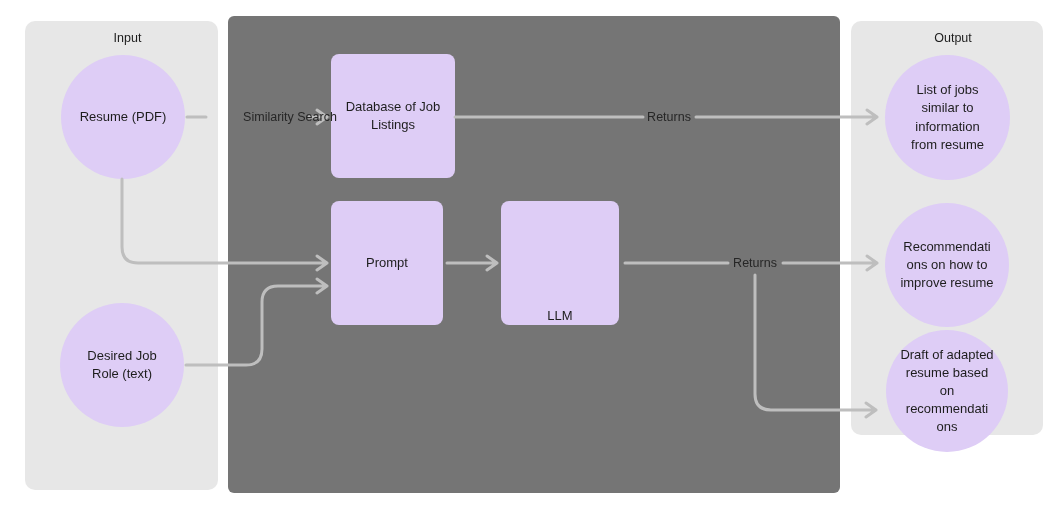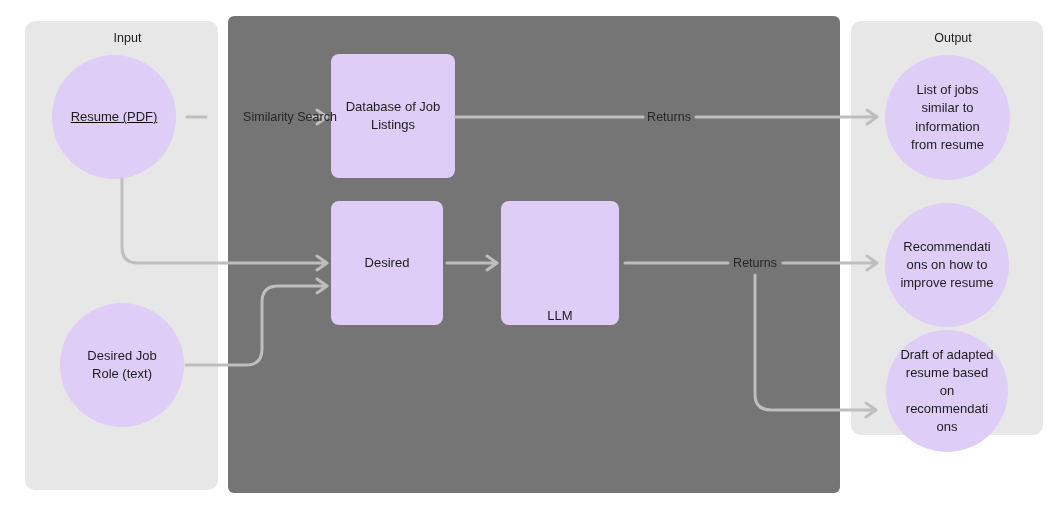--- a/index.html
+++ b/index.html
@@ -87,36 +87,36 @@
   <div class="panel panel-light" style="left:25px; top:21px; width:193px; height:469px;">
     <div class="panel-title">Input</div>
   </div>
 
   <div class="panel panel-dark" style="left:228px; top:16px; width:612px; height:477px;"></div>
 
   <div class="panel panel-light" style="left:851px; top:21px; width:192px; height:414px;padding-left:8px;">
     <div class="panel-title">Output</div>
   </div>
 
-  <div class="node circle" style="left:52px; top:55px; width:124px; height:124px;text-decoration:underline;">
+  <div class="node circle" style="left:61px; top:55px; width:124px; height:124px;">
     <span class="node-label">Resume (PDF)</span>
   </div>
 
   <div class="node circle" style="left:60px; top:303px; width:124px; height:124px;">
     <span class="node-label">Desired Job
 Role (text)</span>
   </div>
 
   <div class="node box" style="left:331px; top:54px; width:124px; height:124px;">
     <span class="node-label">Database of Job
 Listings</span>
   </div>
 
   <div class="node box" style="left:331px; top:201px; width:112px; height:124px;">
-    <span class="node-label">Desired</span>
+    <span class="node-label">Prompt</span>
   </div>
 
   <div class="node box" style="left:501px; top:201px; width:118px; height:124px;align-items:flex-end;">
     <span class="node-label">LLM</span>
   </div>
 
   <div class="node circle" style="left:885px; top:55px; width:125px; height:125px;">
     <span class="node-label">List of jobs
 similar to
 information

